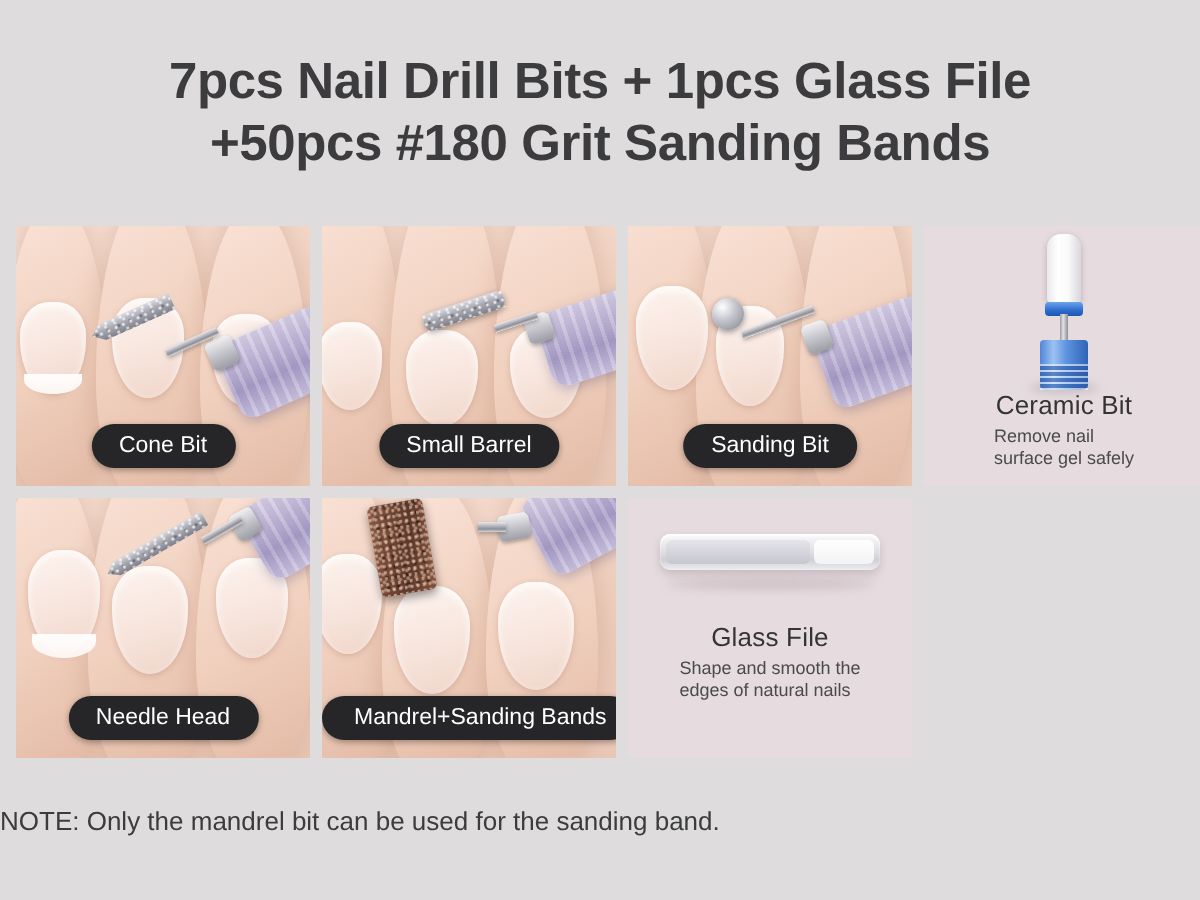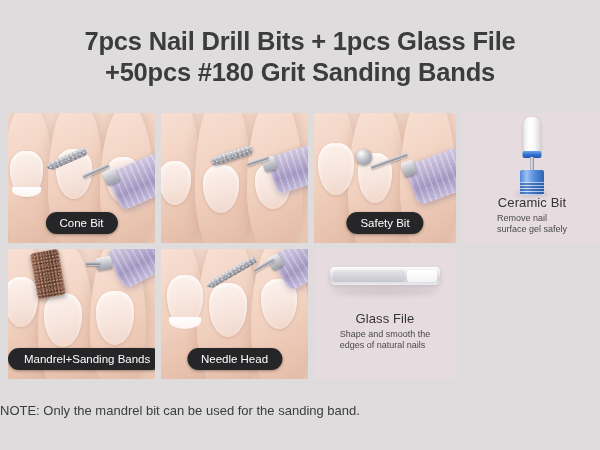--- a/index.html
+++ b/index.html
@@ -258,70 +258,54 @@
         <div class="nail" style="left:-2px;top:48px;width:32px;height:44px;"></div>
         <div class="nail" style="left:42px;top:52px;width:36px;height:48px;"></div>
         <div class="nail" style="left:94px;top:50px;width:36px;height:46px;"></div>
         <div class="handpiece" style="left:110px;top:36px;width:56px;height:38px;transform:rotate(-18deg);"></div>
         <div class="collar" style="left:102px;top:44px;width:13px;height:14px;transform:rotate(-18deg);"></div>
         <div class="shank" style="left:86px;top:46px;width:22px;height:4px;transform:rotate(-18deg);"></div>
         <div class="bit-cone" style="left:50px;top:38px;width:42px;height:9px;transform:rotate(-18deg);border-radius:4px;">
           <div class="grit"></div>
         </div>
       </div>
+      <div class="pill center">Small Barrel</div>
     </div>
 
     <div class="cell">
       <div class="photo">
         <div class="skin"></div>
         <div class="finger" style="left:-14px;top:-22px;width:58px;height:168px;"></div>
         <div class="finger" style="left:34px;top:-16px;width:58px;height:160px;"></div>
         <div class="finger" style="left:86px;top:-24px;width:56px;height:166px;"></div>
         <div class="nail" style="left:4px;top:30px;width:36px;height:52px;"></div>
         <div class="nail" style="left:44px;top:40px;width:34px;height:50px;"></div>
         <div class="handpiece" style="left:96px;top:42px;width:58px;height:42px;transform:rotate(-20deg);"></div>
         <div class="collar" style="left:88px;top:48px;width:13px;height:15px;transform:rotate(-20deg);"></div>
         <div class="shank" style="left:56px;top:46px;width:38px;height:4px;transform:rotate(-20deg);"></div>
         <div class="ball" style="left:42px;top:36px;width:16px;height:16px;"></div>
       </div>
-      <div class="pill center">Safety Bit</div>
+      <div class="pill center">Sanding Bit</div>
     </div>
 
     <div class="panel">
       <div class="cer-wrap">
         <div class="cer-shadow"></div>
         <div class="cer-barrel"></div>
         <div class="cer-collar"></div>
         <div class="cer-shank"></div>
         <div class="cer-base"></div>
       </div>
       <div class="panel-name">Ceramic Bit</div>
       <div class="panel-desc">
         <div>Remove nail</div>
         <div>surface gel safely</div>
       </div>
     </div>
 
-
-    <div class="cell">
-      <div class="photo">
-        <div class="skin"></div>
-        <div class="finger" style="left:-16px;top:-10px;width:56px;height:152px;"></div>
-        <div class="finger" style="left:30px;top:-6px;width:56px;height:150px;"></div>
-        <div class="finger" style="left:82px;top:-12px;width:56px;height:154px;"></div>
-        <div class="nail" style="left:-4px;top:28px;width:34px;height:50px;"></div>
-        <div class="nail" style="left:36px;top:44px;width:38px;height:54px;"></div>
-        <div class="nail" style="left:88px;top:42px;width:38px;height:54px;"></div>
-        <div class="handpiece" style="left:104px;top:-12px;width:56px;height:42px;transform:rotate(-28deg);"></div>
-        <div class="collar" style="left:88px;top:8px;width:16px;height:13px;transform:rotate(-10deg);"></div>
-        <div class="shank" style="left:78px;top:12px;width:14px;height:5px;"></div>
-        <div class="band" style="left:26px;top:2px;width:28px;height:46px;transform:rotate(-10deg);"></div>
-      </div>
-      <div class="pill flushleft">Mandrel+Sanding Bands</div>
-    </div>
 
     <div class="cell">
       <div class="photo">
         <div class="skin"></div>
         <div class="finger" style="left:-12px;top:-14px;width:56px;height:156px;"></div>
         <div class="finger" style="left:36px;top:-20px;width:60px;height:164px;"></div>
         <div class="finger" style="left:90px;top:-14px;width:58px;height:156px;"></div>
         <div class="nail" style="left:6px;top:26px;width:36px;height:52px;"></div>
         <div class="nail" style="left:48px;top:34px;width:38px;height:54px;"></div>
         <div class="nail" style="left:100px;top:30px;width:36px;height:50px;"></div>
@@ -329,20 +313,37 @@
         <div class="handpiece" style="left:116px;top:-8px;width:54px;height:40px;transform:rotate(-30deg);"></div>
         <div class="collar" style="left:108px;top:6px;width:13px;height:14px;transform:rotate(-30deg);"></div>
         <div class="shank" style="left:92px;top:14px;width:22px;height:4px;transform:rotate(-30deg);"></div>
         <div class="bit-cone" style="left:42px;top:20px;width:56px;height:8px;transform:rotate(-30deg);clip-path:polygon(0 50%,10% 0,100% 0,100% 100%,10% 100%);">
           <div class="grit"></div>
         </div>
       </div>
       <div class="pill center">Needle Head</div>
     </div>
 
+    <div class="cell">
+      <div class="photo">
+        <div class="skin"></div>
+        <div class="finger" style="left:-16px;top:-10px;width:56px;height:152px;"></div>
+        <div class="finger" style="left:30px;top:-6px;width:56px;height:150px;"></div>
+        <div class="finger" style="left:82px;top:-12px;width:56px;height:154px;"></div>
+        <div class="nail" style="left:-4px;top:28px;width:34px;height:50px;"></div>
+        <div class="nail" style="left:36px;top:44px;width:38px;height:54px;"></div>
+        <div class="nail" style="left:88px;top:42px;width:38px;height:54px;"></div>
+        <div class="handpiece" style="left:104px;top:-12px;width:56px;height:42px;transform:rotate(-28deg);"></div>
+        <div class="collar" style="left:88px;top:8px;width:16px;height:13px;transform:rotate(-10deg);"></div>
+        <div class="shank" style="left:78px;top:12px;width:14px;height:5px;"></div>
+        <div class="band" style="left:26px;top:2px;width:28px;height:46px;transform:rotate(-10deg);"></div>
+      </div>
+      <div class="pill flushleft">Mandrel+Sanding Bands</div>
+    </div>
+
     <div class="panel">
       <div class="gf-wrap">
         <div class="gf-bar">
           <div class="gf-grit"></div>
           <div class="gf-handle"></div>
         </div>
         <div class="gf-shadow"></div>
       </div>
       <div class="panel-name">Glass File</div>
       <div class="panel-desc">

